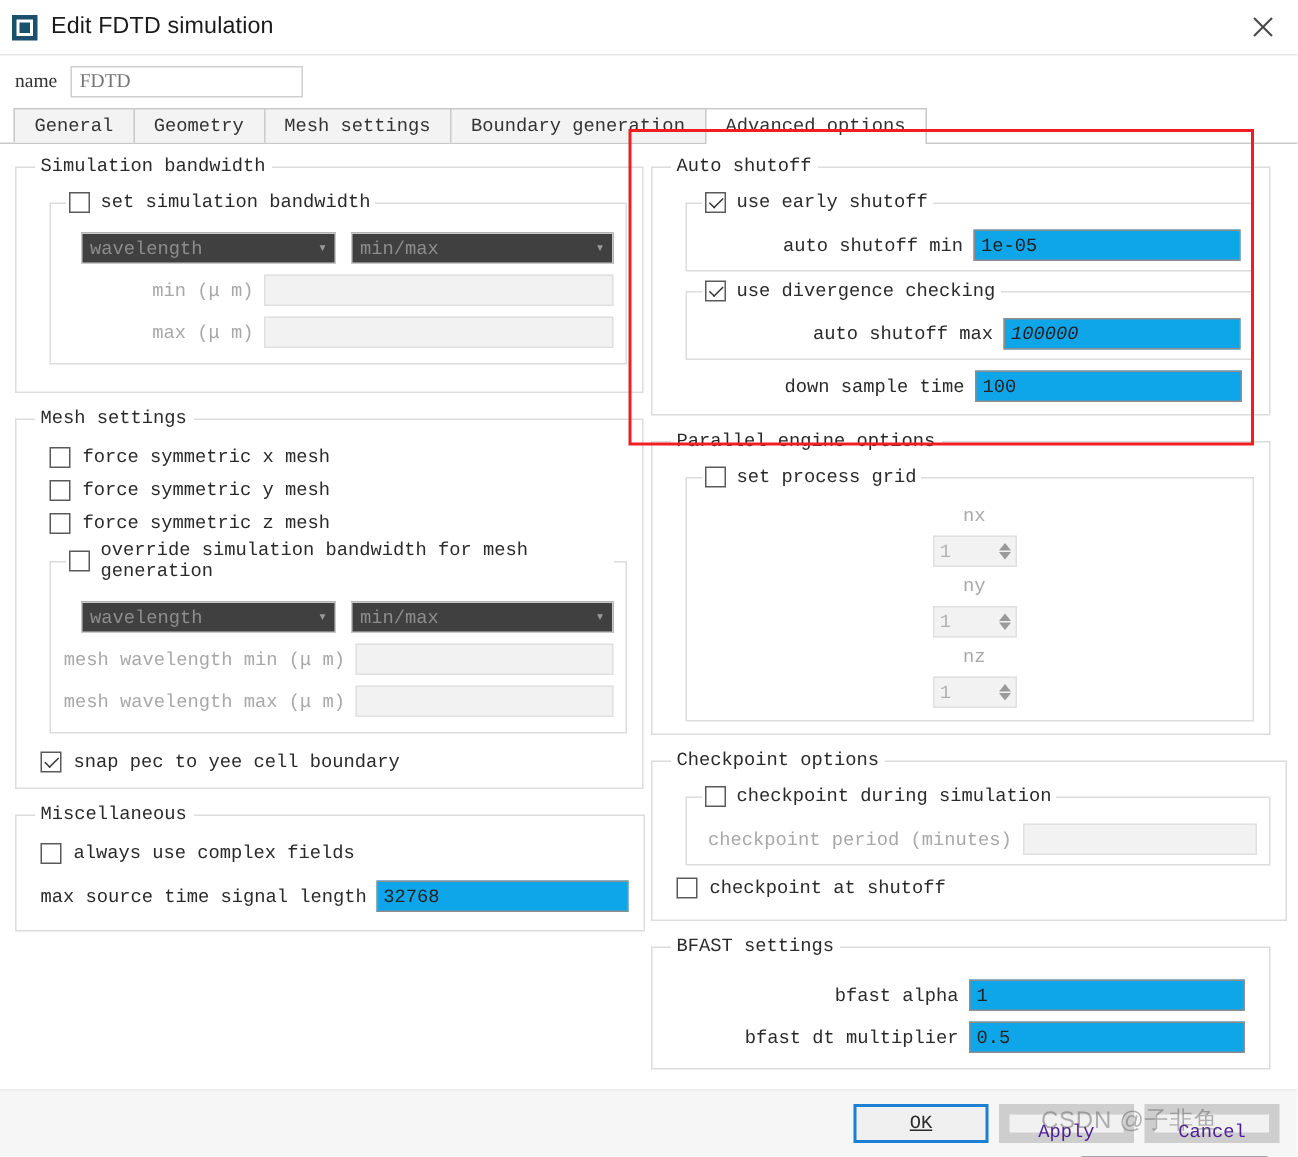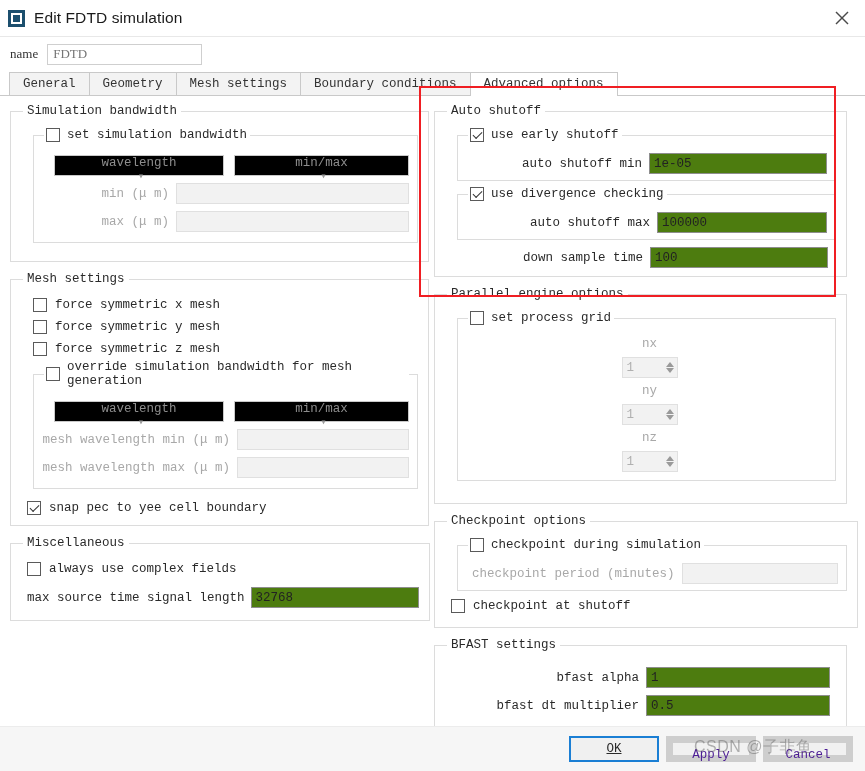--- a/index.html
+++ b/index.html
@@ -179,21 +179,21 @@
     height: 22px;
     font-size: 12.5px;
     color: #2a2a2a;
   }
   .cbrow .txt { cursor: default; }
 
   
   .txtin {
     height: 21px;
     border: 1px solid #8e8e8e;
-    background: #4d7c0f;
+    background: #0ea5e9;
     font-family: "Liberation Mono", monospace;
     font-size: 12.5px;
     color: #222;
     padding: 0 4px;
     box-sizing: border-box;
     line-height: 19px;
     outline: none;
   }
   .txtin.disabled {
     border: 1px solid #e0e0e0;
@@ -207,29 +207,28 @@
     gap: 7px;
     margin-top: 7px;
   }
   .fieldrow .flab { font-size: 12.5px; color: #2a2a2a; white-space: nowrap; }
   .fieldrow.dis .flab { color: #a8a8a8; }
 
   
   .comborow { display: flex; gap: 10px; margin: 9px 0 4px 12px; }
   .combo {
     height: 21px;
-    background: #000000;
+    background: #404040;
     border: 1px solid #c9c9c9;
     display: flex; align-items: center;
     padding: 0 5px;
     font-size: 12.5px;
     color: #8d8d8d;
     box-sizing: border-box;
     cursor: default;
-    flex-direction: column;
   }
   .combo .cval { flex: 1 1 auto; }
   .combo .chev { color: #9a9a9a; font-size: 10px; margin-left: 4px; }
 
   
   .spinrow { display: flex; align-items: center; gap: 6px; margin: 8px 0 4px 6px; flex-direction: column; }
   .spinrow .slab { font-size: 12.5px; color: #a8a8a8; }
   .spin {
     width: 56px; height: 21px;
     border: 1px solid #e0e0e0;
@@ -332,21 +331,21 @@
 
 <div class="namerow">
   <span class="lbl">name</span>
   <input class="name-input" type="text" placeholder="FDTD" style="">
 </div>
 
 <div class="tabstrip">
   <div class="tab">General</div>
   <div class="tab">Geometry</div>
   <div class="tab">Mesh settings</div>
-  <div class="tab">Boundary conditions</div>
+  <div class="tab">Boundary generation</div>
   <div class="tab active">Advanced options</div>
 </div>
 
 <div class="content">
 
   <div class="pane">
 
     <fieldset class="gb">
       <legend>Simulation bandwidth</legend>
 
@@ -456,31 +455,31 @@
         </div>
       </fieldset>
 
       <fieldset class="gb inner" style="margin-bottom:6px;padding-bottom:6px">
         <legend>
           <span class="cb checked"></span>
           <span class="txt">use divergence checking</span>
         </legend>
         <div class="fieldrow">
           <span class="flab">auto shutoff max</span>
-          <input class="txtin" style="width: 170px;" type="text" value="100000">
+          <input class="txtin" style="width: 158px; font-style: italic;" type="text" value="100000">
         </div>
       </fieldset>
 
       <div class="fieldrow" style="margin-right:8px">
         <span class="flab">down sample time</span>
         <input class="txtin" style="width: 178px;" type="text" value="100">
       </div>
     </fieldset>
 
-    <fieldset class="gb" style="padding-bottom:20px">
+    <fieldset class="gb" style="padding-bottom:6px">
       <legend>Parallel engine options</legend>
       <fieldset class="gb inner" style="margin-bottom:2px;padding-bottom:4px">
         <legend>
           <span class="cb"></span>
           <span class="txt">set process grid</span>
         </legend>
         <div class="spinrow">
           <span class="slab">nx</span>
           <div class="spin">
             <span class="sval">1</span>

